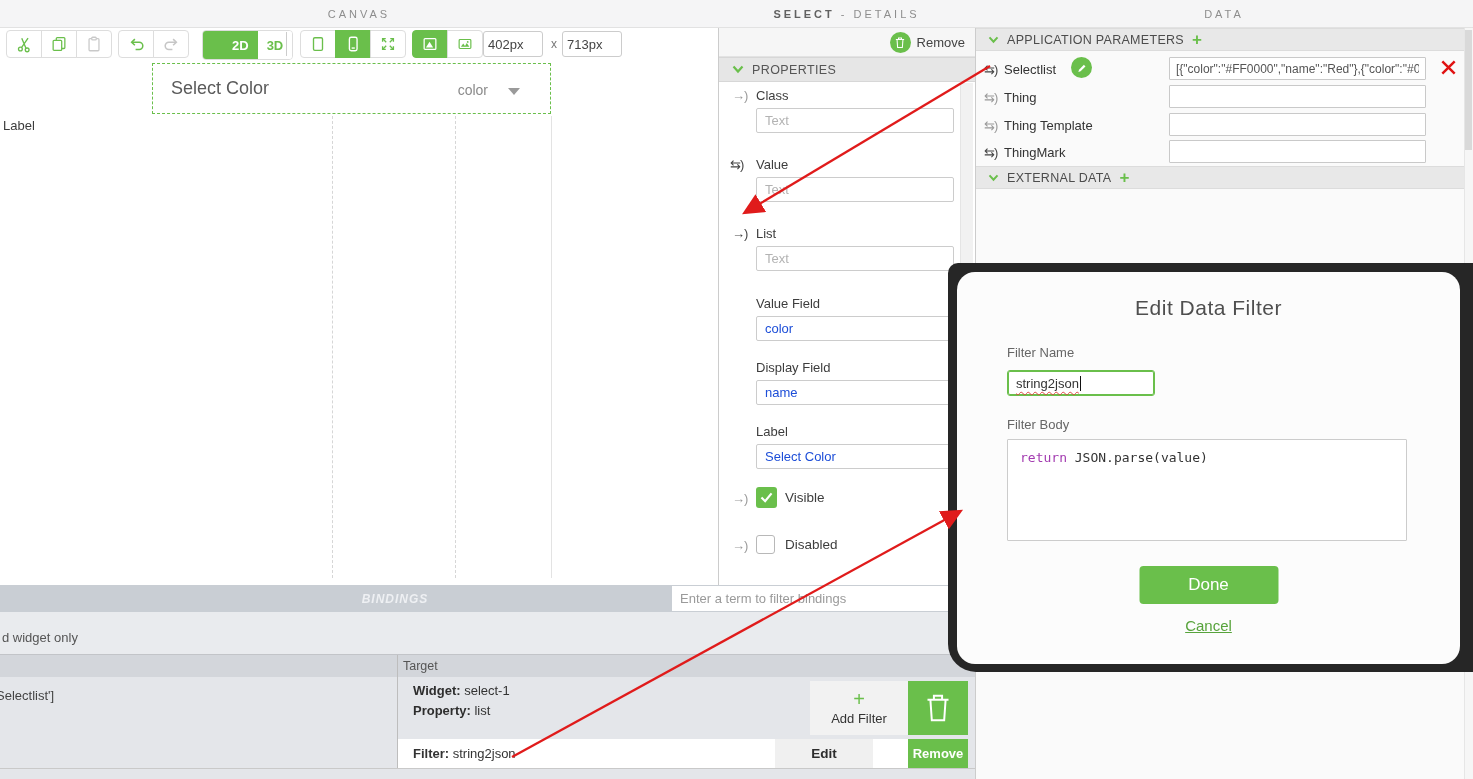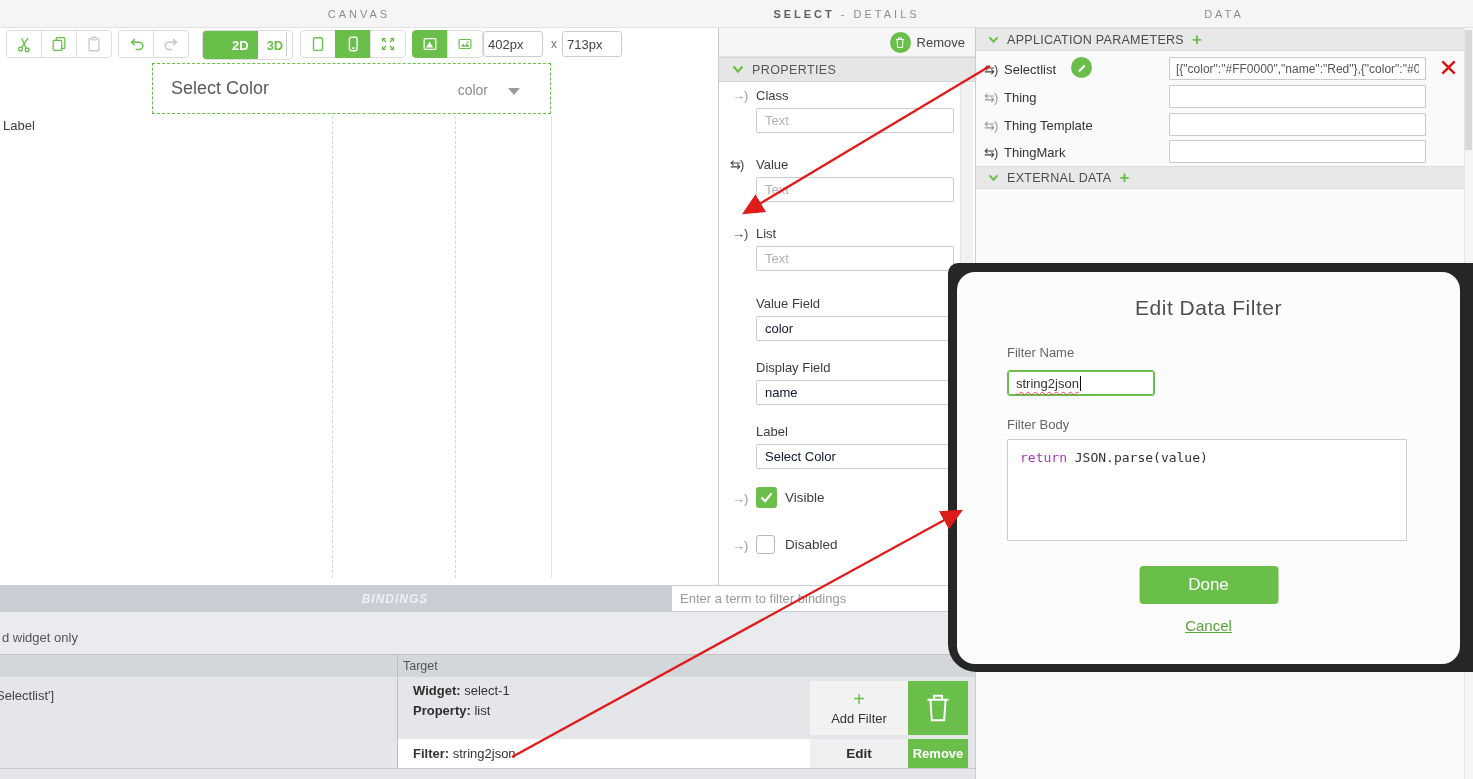--- a/index.html
+++ b/index.html
@@ -41,21 +41,21 @@
   .remove-bar { position:absolute; left:0; top:0; width:100%; height:29px; background:#f6f6f6; border-bottom:1px solid #e3e3e3; }
   .remove-btn { position:absolute; right:10px; top:3px; height:23px; display:flex; align-items:center; gap:6px; cursor:pointer; }
   .icon-circle { width:21px; height:21px; border-radius:50%; background:#6abf4b; display:flex; align-items:center; justify-content:center; }
   .remove-btn span.lbl { font-size:13px; color:#444; }
   .prop-header { position:absolute; left:0; top:29px; width:100%; height:25px; background:#e6e6e6; border-top:1px solid #d7d7d7; border-bottom:1px solid #d7d7d7; display:flex; align-items:center; }
   .prop-header .chev { margin-left:13px; }
   .prop-header .txt { margin-left:8px; font-size:12.5px; color:#555; letter-spacing:.4px; }
   .bind-icon { position:absolute; font-size:13px; letter-spacing:-1px; }
   .bind-icon.gray { color:#9a9a9a; } .bind-icon.dark { color:#444; }
   .f-label { position:absolute; left:37px; font-size:13px; color:#3d3d3d; }
-  .f-input { position:absolute; left:37px; width:198px; height:25px; border:1px solid #ccc; border-radius:2px; font-size:13px; color:#0f172a; padding:0 8px; font-family:"Liberation Sans",sans-serif; background:#fff; }
+  .f-input { position:absolute; left:37px; width:198px; height:25px; border:1px solid #ccc; border-radius:2px; font-size:13px; color:#1d4ed8; padding:0 8px; font-family:"Liberation Sans",sans-serif; background:#fff; }
   .f-input::placeholder { color:#b3b3b3; }
   .checkbox { position:absolute; width:21px; height:21px; border-radius:3px; }
   .checkbox.checked { background:#6abf4b; display:flex; align-items:center; justify-content:center; }
   .checkbox.unchecked { background:#fff; border:1px solid #b8b8b8; width:19px; height:19px; }
   .cb-label { position:absolute; font-size:13.5px; color:#3d3d3d; }
   .scroll-strip { position:absolute; right:2px; top:55px; width:13px; height:500px; background:#f1f1f1; border-left:1px solid #e4e4e4; }
 
   
   .data-panel { left:975px; top:28px; width:498px; height:751px; background:#fafafa; border-left:1px solid #ccc; z-index:2; }
   .dp-header { position:absolute; left:0; width:100%; height:23px; background:#e8e8e8; border-top:1px solid #dcdcdc; border-bottom:1px solid #dcdcdc; display:flex; align-items:center; }
@@ -83,21 +83,21 @@
   .tbl-divider { position:absolute; left:397px; top:70px; width:1px; height:113px; background:#bdbdbd; }
   .src-cell-text { position:absolute; left:-4px; top:103px; font-size:13px; color:#444; }
   .tgt-line { position:absolute; left:413px; font-size:13px; color:#333; }
   .tgt-line b { color:#2e2e2e; }
   .filter-band { position:absolute; left:398px; top:154px; width:510px; height:29px; background:#fff; }
   .filter-text { position:absolute; left:15px; top:7px; font-size:13px; color:#333; }
   .addfilter-btn { position:absolute; left:810px; top:96px; width:98px; height:54px; background:#f2f2f2; display:flex; flex-direction:column; align-items:center; justify-content:center; cursor:pointer; }
   .addfilter-btn .plus { color:#6abf4b; font-size:20px; line-height:18px; }
   .addfilter-btn .lbl { font-size:13px; color:#333; margin-top:3px; }
   .trash-btn { position:absolute; left:908px; top:96px; width:60px; height:54px; background:#6abf4b; display:flex; align-items:center; justify-content:center; cursor:pointer; }
-  .edit-btn { position:absolute; left:810px; top:154px; width:98px; height:29px; background:#f0f0f0; display:flex; align-items:center; justify-content:center; font-size:13.5px; font-weight:bold; color:#2d2d2d; cursor:pointer; }
+  .edit-btn { position:absolute; left:775px; top:154px; width:98px; height:29px; background:#f0f0f0; display:flex; align-items:center; justify-content:center; font-size:13.5px; font-weight:bold; color:#2d2d2d; cursor:pointer; }
   .removef-btn { position:absolute; left:908px; top:154px; width:60px; height:29px; background:#6abf4b; display:flex; align-items:center; justify-content:center; font-size:13px; font-weight:bold; color:#fff; cursor:pointer; }
   .bottom-strip { position:absolute; left:0; top:183px; width:100%; height:11px; background:#e4e6ea; border-top:1px solid #c9c9c9; }
 
   
   .modal-shadow { left:948px; top:263px; width:525px; height:409px; background:#262626; border-radius:10px 0 0 28px; z-index:50; }
   .modal-card { position:absolute; left:9px; top:9px; width:503px; height:392px; background:#fcfcfc; border-radius:18px; }
   .modal-title { position:absolute; left:0; top:24px; width:100%; text-align:center; font-size:21px; color:#4f4f4f; letter-spacing:.5px; }
   .m-label { position:absolute; left:50px; font-size:13px; color:#666; }
   .name-input { position:absolute; left:50px; top:98px; width:148px; height:26px; border:1px solid #6abf4b; box-shadow:0 0 0 1px #6abf4b inset; border-radius:3px; background:#fff; display:flex; align-items:center; padding-left:8px; }
   .name-input .val { font-size:13px; color:#333; text-decoration:underline wavy #e04646 1px; text-underline-offset:3px; }

